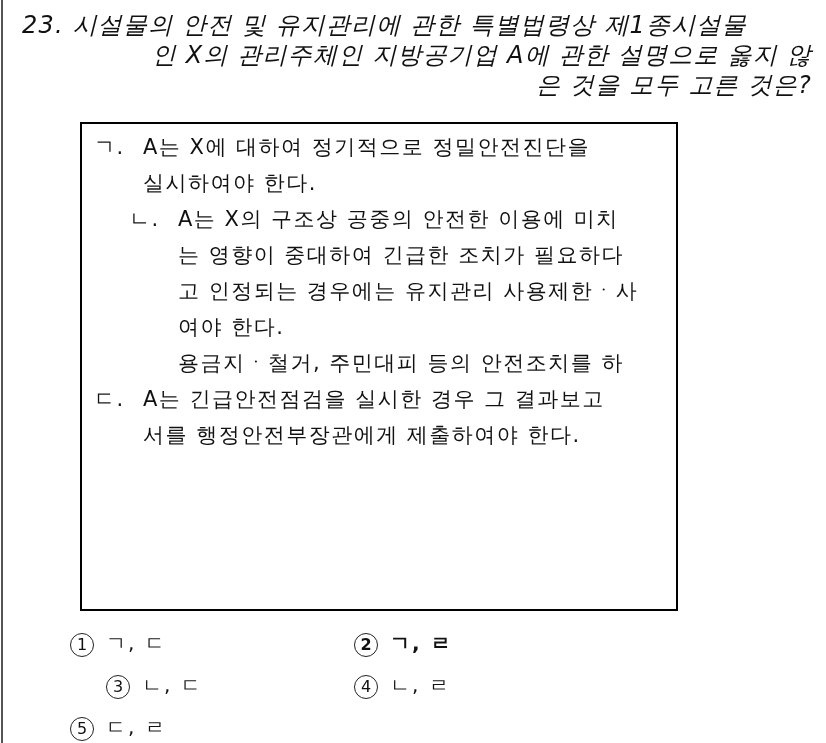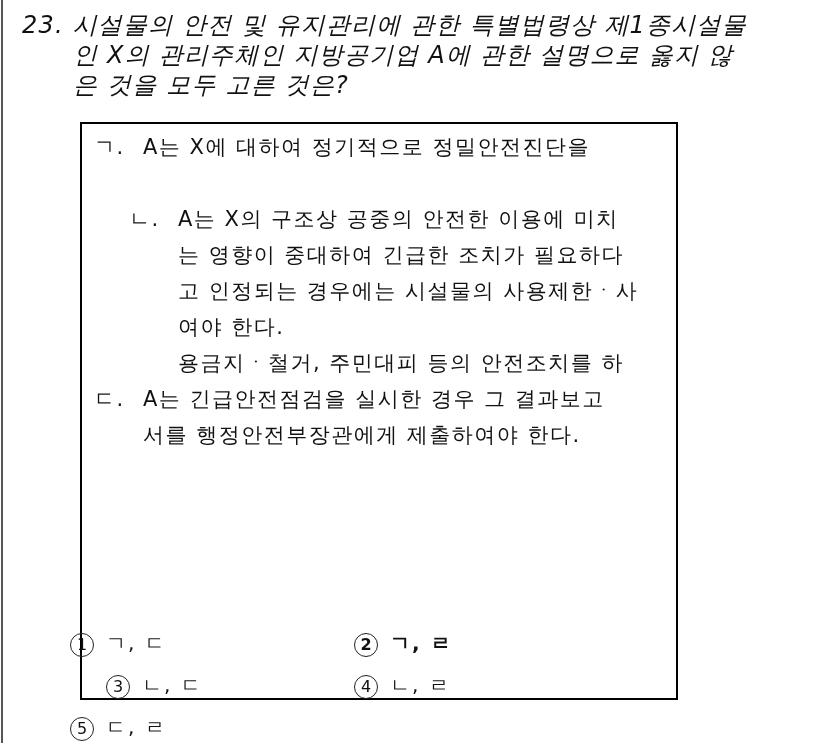--- a/index.html
+++ b/index.html
@@ -1,21 +1,21 @@
 <!DOCTYPE html>
 <html><head>
 <meta charset="utf-8">
 <style>
   html, body { margin: 0; padding: 0; background: #ffffff; }
   body { width: 826px; height: 743px; position: relative; overflow: hidden; font-family: "DejaVu Sans", sans-serif; color: #111; }
   .page-border { position: absolute; left: 1px; top: 0; width: 2px; height: 743px; background: #555; }
   .question { position: absolute; left: 22px; top: 10px; width: 790px; font-size: 24px; line-height: 30px; letter-spacing: 1.2px; font-style: italic; }
   .q-line { white-space: nowrap; }
-  .q-line.indent { padding-left: 51px; }
-  .box { position: absolute; left: 80px; top: 122px; width: 598px; height: 578px; border: 2px solid #000; box-sizing: border-box; }
+  .q-line.indent { padding-left: 51px; text-align: right; }
+  .box { position: absolute; left: 80px; top: 122px; width: 598px; height: 489px; border: 2px solid #000; box-sizing: border-box; }
   .stmt { position: absolute; left: 12px; font-size: 21px; line-height: 36px; letter-spacing: 1.5px; font-family: "DejaVu Sans", sans-serif; white-space: nowrap; }
   .stmt .marker { display: inline-block; width: 49px; }
   .stmt .cont { display: block; padding-left: 49px; }
   .options { position: absolute; left: 70px; top: 622px; font-size: 20px; line-height: 42px; }
   .opt { position: absolute; white-space: nowrap; letter-spacing: 2px; }
   .circ { display: inline-block; width: 22px; height: 22px; border: 1.5px solid #222; border-radius: 50%; font-size: 16px; line-height: 22px; text-align: center; margin-right: 12px; vertical-align: middle; letter-spacing: 0; }
 </style>
 </head>
 <body>
 
@@ -26,25 +26,26 @@
     <span>23.</span>
     <span>시설물의 안전 및 유지관리에 관한 특별법령상 제1종시설물</span>
   </div>
   <div class="q-line indent">인 X의 관리주체인 지방공기업 A에 관한 설명으로 옳지 않</div>
   <div class="q-line indent">은 것을 모두 고른 것은?</div>
 </div>
 
 <div class="box">
   <div class="stmt" style="top:5px;">
     <span class="marker">ㄱ.</span><span>A는 X에 대하여 정기적으로 정밀안전진단을</span>
+    <span class="cont">실시하여야 한다.</span>
   </div>
   <div class="stmt" style="top:77px;margin-left:35px;">
     <span class="marker">ㄴ.</span><span>A는 X의 구조상 공중의 안전한 이용에 미치</span>
     <span class="cont">는 영향이 중대하여 긴급한 조치가 필요하다</span>
-    <span class="cont">고 인정되는 경우에는 시설물의 사용제한ㆍ사</span>
+    <span class="cont">고 인정되는 경우에는 유지관리 사용제한ㆍ사</span>
     <span class="cont">여야 한다.</span>
     <span class="cont">용금지ㆍ철거, 주민대피 등의 안전조치를 하</span>
   </div>
   <div class="stmt" style="top:257px;">
     <span class="marker">ㄷ.</span><span>A는 긴급안전점검을 실시한 경우 그 결과보고</span>
     <span class="cont">서를 행정안전부장관에게 제출하여야 한다.</span>
   </div>
 </div>
 
 <div class="options">

